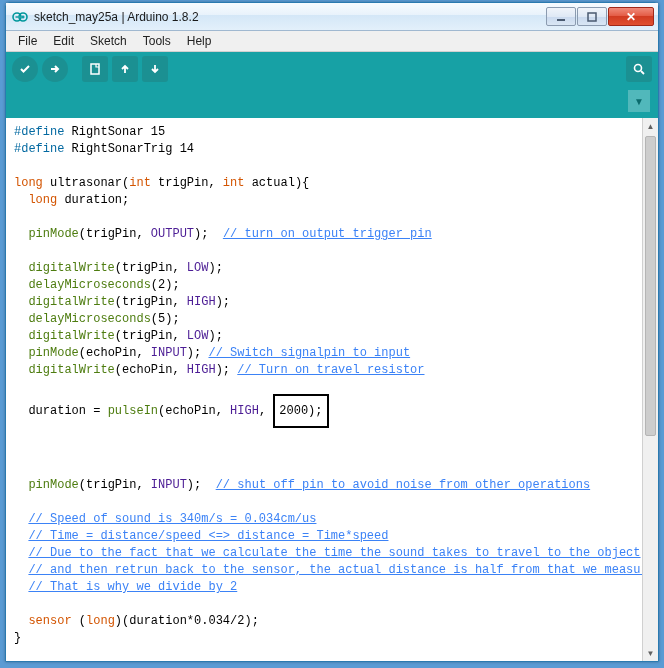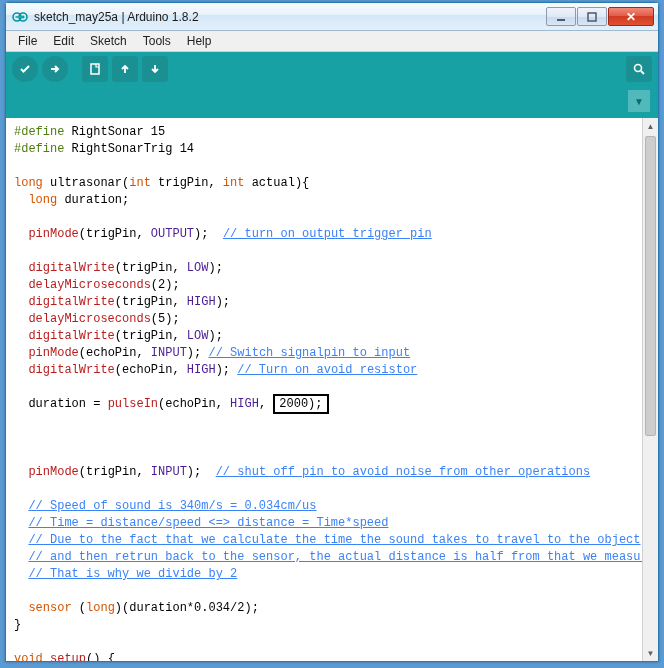--- a/index.html
+++ b/index.html
@@ -134,27 +134,27 @@
     }
     .code {
       font-family: Consolas, "Courier New", monospace;
       font-size: 12px;
       line-height: 17px;
       white-space: pre;
       color: #000;
     }
     .kw-type { color: #d35400; text-align: right; }
     .kw-val { color: #4c1d95; }
-    .fn-call { color: #b91c1c; }
+    .fn-call { color: #4d7c0f; }
     .comment { color: #3b82f6; text-decoration: underline; }
-    .preproc { color: #4d7c0f; }
+    .preproc { color: #0369a1; }
     .boxed {
       display: inline-block;
       border: 2px solid #000;
-      padding: 0 4px;
+      padding: 7px 4px;
       margin: -2px 0;
       line-height: 16px;
     }
     .scrollbar-v {
       position: absolute;
       right: 0;
       top: 0;
       bottom: 0;
       width: 16px;
       background: #f0f0f0;
@@ -275,21 +275,21 @@
 <span>  </span><span class="kw-type">long</span><span> duration;</span>
 <span>  </span>
 <span>  </span><span class="fn-call">pinMode</span><span>(trigPin, </span><span class="kw-val">OUTPUT</span><span>);  </span><span class="comment">// turn on output trigger pin</span>
 <span></span>
 <span>  </span><span class="fn-call">digitalWrite</span><span>(trigPin, </span><span class="kw-val">LOW</span><span>);</span>
 <span>  </span><span class="fn-call">delayMicroseconds</span><span>(2);</span>
 <span>  </span><span class="fn-call">digitalWrite</span><span>(trigPin, </span><span class="kw-val">HIGH</span><span>);</span>
 <span>  </span><span class="fn-call">delayMicroseconds</span><span>(5);</span>
 <span>  </span><span class="fn-call">digitalWrite</span><span>(trigPin, </span><span class="kw-val">LOW</span><span>);</span>
 <span>  </span><span class="fn-call">pinMode</span><span>(echoPin, </span><span class="kw-val">INPUT</span><span>); </span><span class="comment">// Switch signalpin to input</span>
-<span>  </span><span class="fn-call">digitalWrite</span><span>(echoPin, </span><span class="kw-val">HIGH</span><span>); </span><span class="comment">// Turn on avoid resistor</span>
+<span>  </span><span class="fn-call">digitalWrite</span><span>(echoPin, </span><span class="kw-val">HIGH</span><span>); </span><span class="comment">// Turn on travel resistor</span>
 <span></span>
 <span>  duration = </span><span class="fn-call">pulseIn</span><span>(echoPin, </span><span class="kw-val">HIGH</span><span>, </span><span class="boxed">2000);</span>
 <span></span>
 <span></span>
 <span></span>
 <span>  </span><span class="fn-call">pinMode</span><span>(trigPin, </span><span class="kw-val">INPUT</span><span>);  </span><span class="comment">// shut off pin to avoid noise from other operations</span>
 <span></span>
 <span>  </span><span class="comment">// Speed of sound is 340m/s = 0.034cm/us</span>
 <span>  </span><span class="comment">// Time = distance/speed &lt;=&gt; distance = Time*speed</span>
 <span>  </span><span class="comment">// Due to the fact that we calculate the time the sound takes to travel to the object</span>

